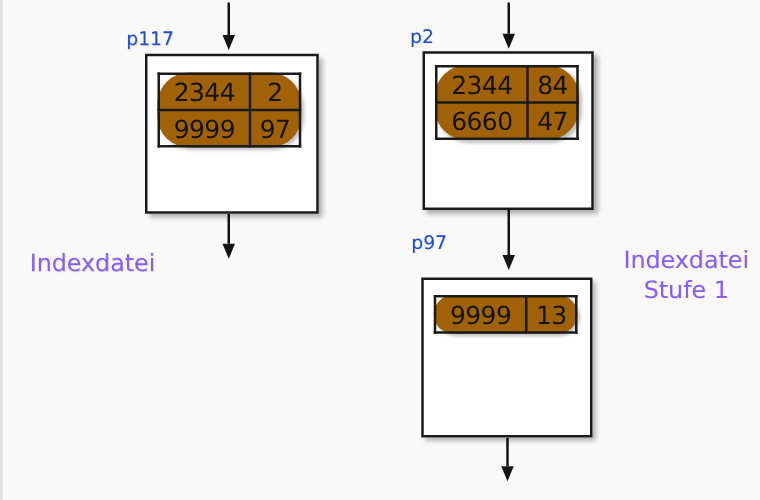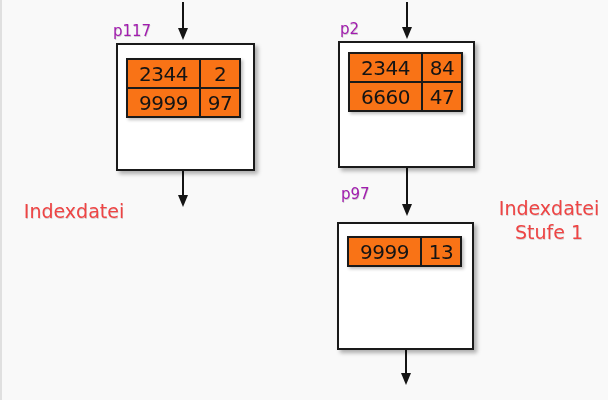--- a/index.html
+++ b/index.html
@@ -22,31 +22,31 @@
     position: absolute;
     background: #ffffff;
     border: 2px solid #1a1a1a;
     box-shadow: 3px 3px 4px rgba(0,0,0,0.30);
     box-sizing: border-box;
   }
   .node-label {
     position: absolute;
     font-size: 15px;
     line-height: 17px;
-    color: #a21caf;
+    color: #1d4ed8;
     text-shadow: 0.5px 0.5px 0.5px rgba(0,0,0,0.18);
-    margin-left: 12px;
   }
 
   
   table.kv {
     border-collapse: collapse;
     table-layout: fixed;
-    background: #f97316;
+    background: #a16207;
     box-shadow: 2px 2px 3px rgba(0,0,0,0.25);
+    border-radius: 25px;
   }
   table.kv td {
     border: 2px solid #1a1a1a;
     padding: 0;
     height: 27px;
     text-align: center;
     vertical-align: middle;
     font-size: 20px;
     letter-spacing: -0.5px;
   }
@@ -68,21 +68,21 @@
     border-right: 5px solid transparent;
     border-top: 12px solid #141414;
   }
 
   
   .caption {
     position: absolute;
     text-align: center;
     font-size: 19px;
     line-height: 24px;
-    color: #ef4444;
+    color: #8b5cf6;
     text-shadow: 0.5px 0.5px 0.5px rgba(0,0,0,0.15);
   }
 </style>
 </head>
 <body>
 
 <div class="stage">
 
   <div class="edge-strip"></div>
 

